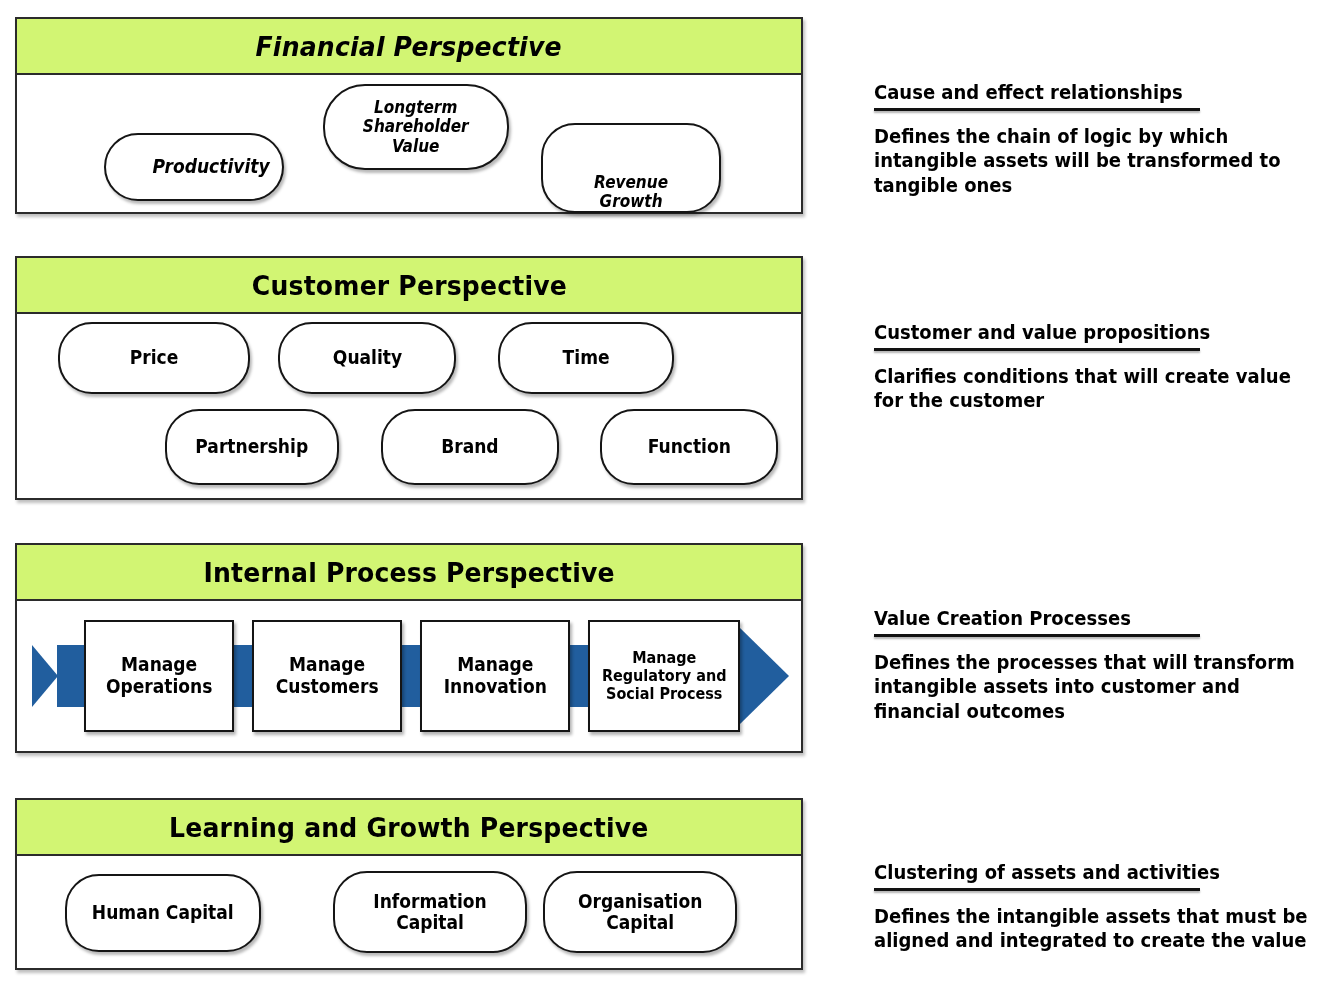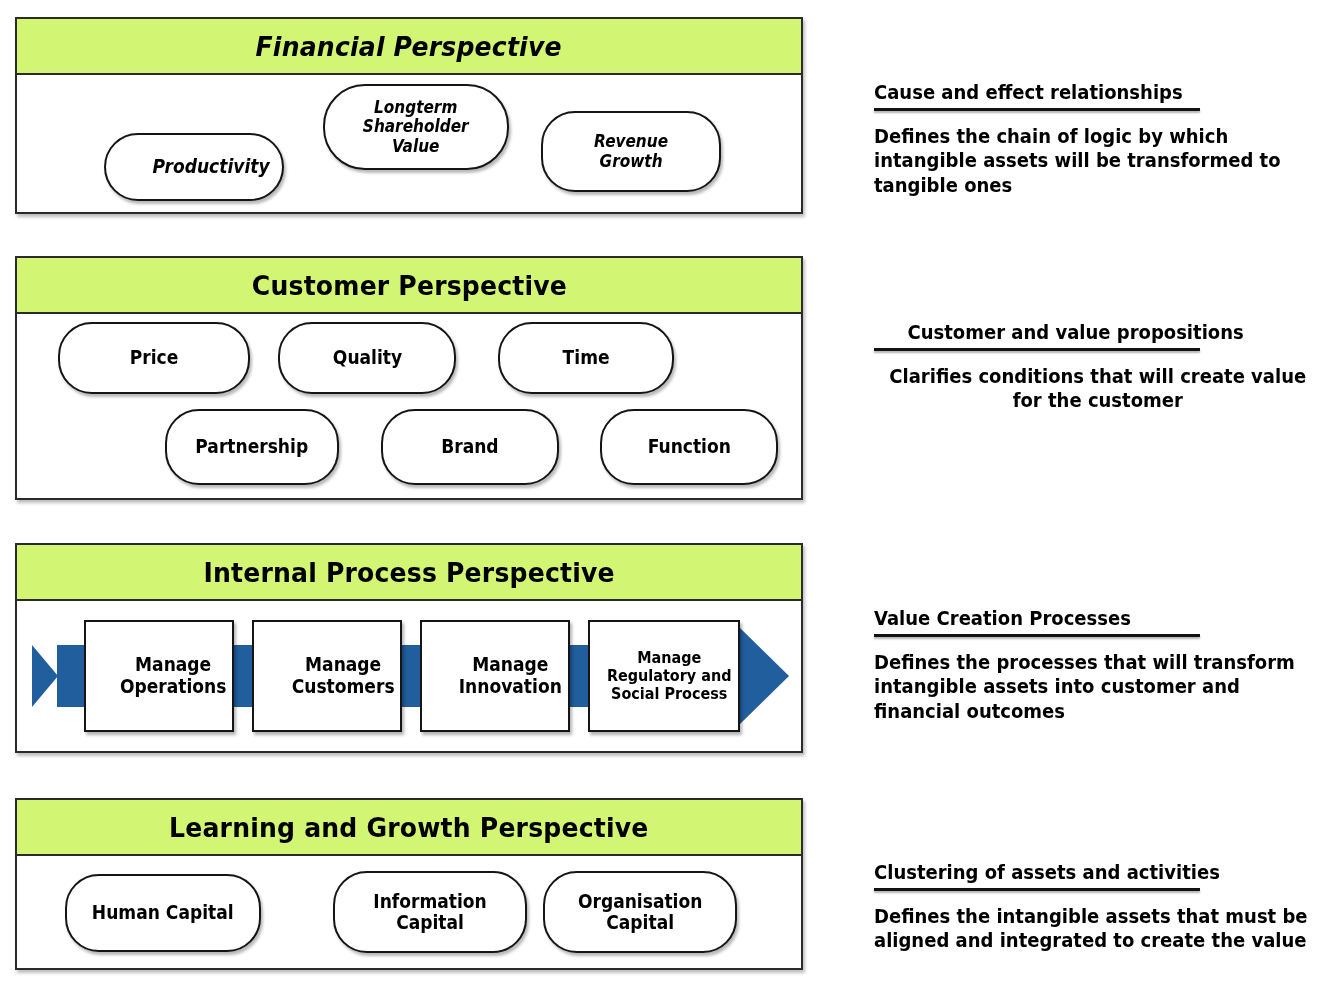--- a/index.html
+++ b/index.html
@@ -86,21 +86,21 @@
     width: 0;
     height: 0;
   }
   .proc-box {
     position: absolute;
     box-sizing: border-box;
     background: #ffffff;
     border: 2.5px solid #151515;
     display: flex;
     align-items: center;
-    justify-content: flex-end;
+    justify-content: center;
     text-align: center;
     box-shadow: 2px 3px 3px rgba(0,0,0,0.3);
   }
   .proc-label {
     font-family: "DejaVu Sans", sans-serif;
     font-weight: 700;
     font-size: 19px;
     line-height: 1.14;
     transform: scaleX(0.90);
     color: #000;
@@ -154,21 +154,21 @@
     <div class="node" style="left:87px; top:58px; width:180px; height:68px;justify-content:flex-end;">
       <div class="node-label">Productivity</div>
     </div>
 
     <div class="node" style="left:306px; top:9px; width:186px; height:86px; border-radius:42px;">
       <div class="node-label sm" style="white-space:pre-line;">Longterm
 Shareholder
 Value</div>
     </div>
 
-    <div class="node" style="left:524px; top:36px; width:180px; height:81px;">
+    <div class="node" style="left:524px; top:48px; width:180px; height:90px;align-items:flex-end;">
       <div class="node-label sm" style="white-space:pre-line;">Revenue
 Growth</div>
     </div>
 
   </div>
 </div>
 
 <div class="panel" style="top:256px; height:244px;">
   <div class="panel-header">
     <div class="panel-title">Customer Perspective</div>
@@ -257,21 +257,21 @@
 
   </div>
 </div>
 
 <div class="note" style="top:80px;">
   <div class="note-title">Cause and effect relationships</div>
   <div class="note-rule" style="width:326px;"></div>
   <div class="note-body">Defines the chain of logic by which intangible assets will be transformed to tangible ones</div>
 </div>
 
-<div class="note" style="top:320px;text-align:center;">
+<div class="note" style="top:320px;">
   <div class="note-title">Customer and value propositions</div>
   <div class="note-rule" style="width:326px;"></div>
   <div class="note-body">Clarifies conditions that will create value for the customer</div>
 </div>
 
 <div class="note" style="top:606px;">
   <div class="note-title">Value Creation Processes</div>
   <div class="note-rule" style="width:326px;"></div>
   <div class="note-body">Defines the processes that will transform intangible assets into customer and financial outcomes</div>
 </div>

